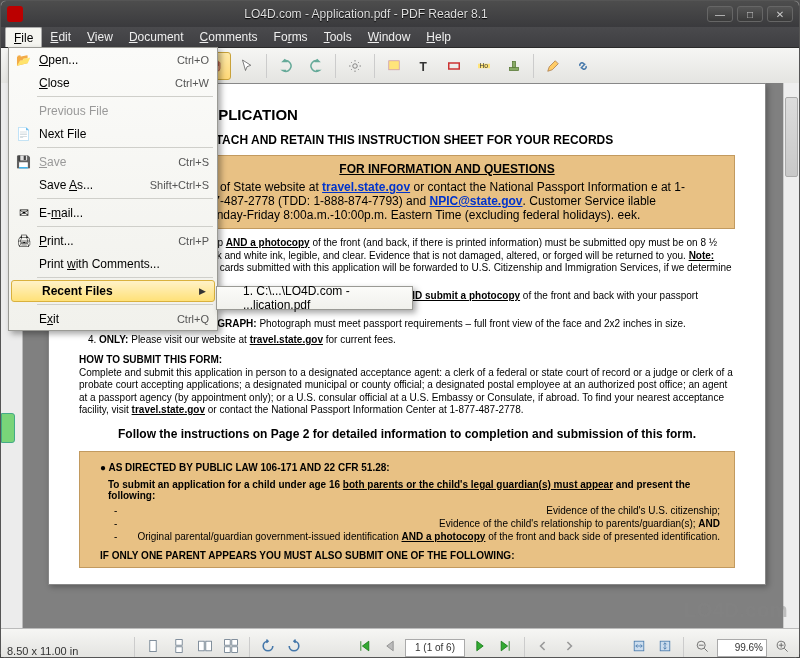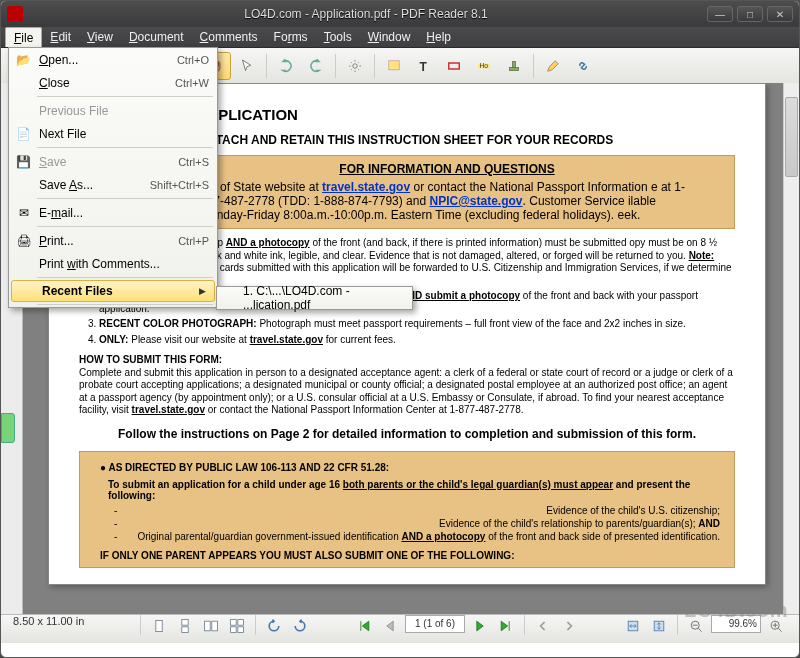--- a/index.html
+++ b/index.html
@@ -41,21 +41,21 @@
 .follow { text-align: center; font-weight: bold; font-size: 12px; margin: 10px 0; }
 .reqbox { background: #e8c184; border: 1px solid #c29a5f; padding: 6px 14px; font-size: 10px; }
 .reqbox .hd { text-align: center; font-weight: bold; text-decoration: underline; font-size: 12px; margin-bottom: 6px; }
 .reqbox ul { margin-left: 16px; }
 .reqbox li { list-style: none; position: relative; padding-left: 10px; margin-bottom: 2px; }
 .reqbox li::before { content: "-"; position: absolute; left: 0; }
 
 .scrollbar-v { position: absolute; right: 1px; top: 83px; bottom: 30px; width: 16px; background: #eee; border-left: 1px solid #ccc; }
 .scrollbar-v .thumb { position: absolute; left: 1px; right: 1px; top: 14px; height: 80px; background: linear-gradient(#dcdcdc,#c8c8c8); border: 1px solid #aaa; border-radius: 2px; }
 
-.statusbar { position: absolute; left: 1px; right: 1px; bottom: 15px; height: 29px; background: linear-gradient(#f6f6f4,#e4e4e1); border-top: 1px solid #bbb; display: flex; align-items: flex-start; padding: 0 12px; gap: 4px; font-size: 11px; color: #333; }
+.statusbar { position: absolute; left: 1px; right: 1px; bottom: 1px; height: 29px; background: linear-gradient(#f6f6f4,#e4e4e1); border-top: 1px solid #bbb; display: flex; align-items: flex-end; padding: 0 6px; gap: 4px; font-size: 11px; color: #333; }
 .statusbar .dims { width: 120px; }
 .statusbar .sbtn { width: 22px; height: 22px; border: 1px solid transparent; display: flex; align-items: center; justify-content: center; cursor: pointer; }
 .statusbar .sbtn svg { width: 16px; height: 16px; }
 .statusbar .sep { width: 1px; height: 20px; background: #ccc; margin: 0 3px; }
 .statusbar .pgbox { width: 60px; height: 18px; border: 1px solid #aaa; background: #fff; text-align: center; font-size: 10px; line-height: 16px; }
 .statusbar .zoom { width: 50px; height: 18px; border: 1px solid #aaa; background: #fff; text-align: right; padding: 0 3px; font-size: 10px; line-height: 16px; }
 
 .filemenu { position: absolute; left: 8px; top: 47px; width: 210px; background: linear-gradient(#fbfbf9,#f1f1ec); border: 1px solid #9a9a95; box-shadow: 3px 3px 6px rgba(0,0,0,0.35); font-size: 12px; z-index: 100; }
 .filemenu .row { display: flex; align-items: center; height: 23px; padding: 0 8px 0 4px; cursor: pointer; }
 .filemenu .row.disabled { color: #999; }
@@ -219,21 +219,21 @@
             <li><span>Evidence of U.S. citizenship </span><span class="und">AND a photocopy</span><span> of the front (and back, if there is printed information) must be submitted opy must be on 8 ½ inch by 11 inch paper, black and white ink, legible, and clear. Evidence that is not damaged, altered, or forged will be returned to you. </span><span class="und">Note:</span><span> Lawful permanent resident cards submitted with this application will be forwarded to U.S. Citizenship and Immigration Services, if we determine that you are a U.S. citizen.</span></li>
             <li><span class="sect">PROOF OF IDENTITY:</span><span> You must present your original identification </span><span class="und">AND submit a photocopy</span><span> of the front and back with your passport application.</span></li>
             <li><span class="sect">RECENT COLOR PHOTOGRAPH:</span><span> Photograph must meet passport requirements – full front view of the face and 2x2 inches in size.</span></li>
             <li><span class="sect">ONLY:</span><span> Please visit our website at </span><span class="und">travel.state.gov</span><span> for current fees.</span></li>
           </ol>
           <p style="margin-top:8px;"><span class="sect">HOW TO SUBMIT THIS FORM:</span></p>
           <p><span>Complete and submit this application in person to a designated acceptance agent:  a clerk of a federal or state court of record or a judge or clerk of a probate court accepting applications; a designated municipal or county official; a designated postal employee at an authorized post office; an agent at a passport agency (by appointment only); or a U.S. consular official at a U.S. Embassy or Consulate, if abroad.  To find your nearest acceptance facility, visit </span><span class="und">travel.state.gov</span><span> or contact the National Passport Information Center at 1-877-487-2778.</span></p>
         </div>
         <div class="follow">Follow the instructions on Page 2 for detailed information to completion and submission of this form.</div>
         <div class="reqbox">
-          <p style="font-weight:bold;margin:4px 0 6px 6px;">● <span>AS DIRECTED BY PUBLIC LAW 106-113 AND 22 CFR 51.28:</span></p>
+          <p style="font-weight:bold;margin:4px 0 6px 6px;">● <span>AS DIRECTED BY PUBLIC LAW 106-171 AND 22 CFR 51.28:</span></p>
           <p style="font-weight:bold;margin:0 0 4px 14px;"><span>To submit an application for a child under age 16 </span><span style="text-decoration:underline;">both parents or the child's legal guardian(s) must appear</span><span> and present the following:</span></p>
           <ul style="margin-left:20px;text-align:right;">
             <li>Evidence of the child's U.S. citizenship;</li>
             <li><span>Evidence of the child's relationship to parents/guardian(s); </span><b>AND</b></li>
             <li><span>Original parental/guardian government-issued identification </span><span style="text-decoration:underline;font-weight:bold;">AND a photocopy</span><span> of the front and back side of presented identification.</span></li>
           </ul>
           <p style="font-weight:bold;margin:8px 0 0 6px;">IF ONLY ONE PARENT APPEARS  YOU MUST ALSO SUBMIT ONE OF THE FOLLOWING:</p>
         </div>
       </div>
     </div>
@@ -396,19 +396,24 @@
       <span class="ico"></span>
       <span class="lbl">Print <u>w</u>ith Comments...</span>
     </div>
   <div class="msep"></div>
   <div class="row highlight">
       <span class="ico"></span>
       <span class="lbl" style="font-weight:bold">Recent Files</span>
       <span class="arr">▶</span>
     </div>
   <div class="msep"></div>
+  <div class="row">
+      <span class="ico"></span>
+      <span class="lbl">E<u>x</u>it</span>
+      <span class="sc">Ctrl+Q</span>
+    </div>
 </div>
 
 <div class="submenu">
   <span>1. C:\...\LO4D.com - ...lication.pdf</span>
 </div>
 
 <div class="watermark">LO4D.com</div>
 
 </body></html>

